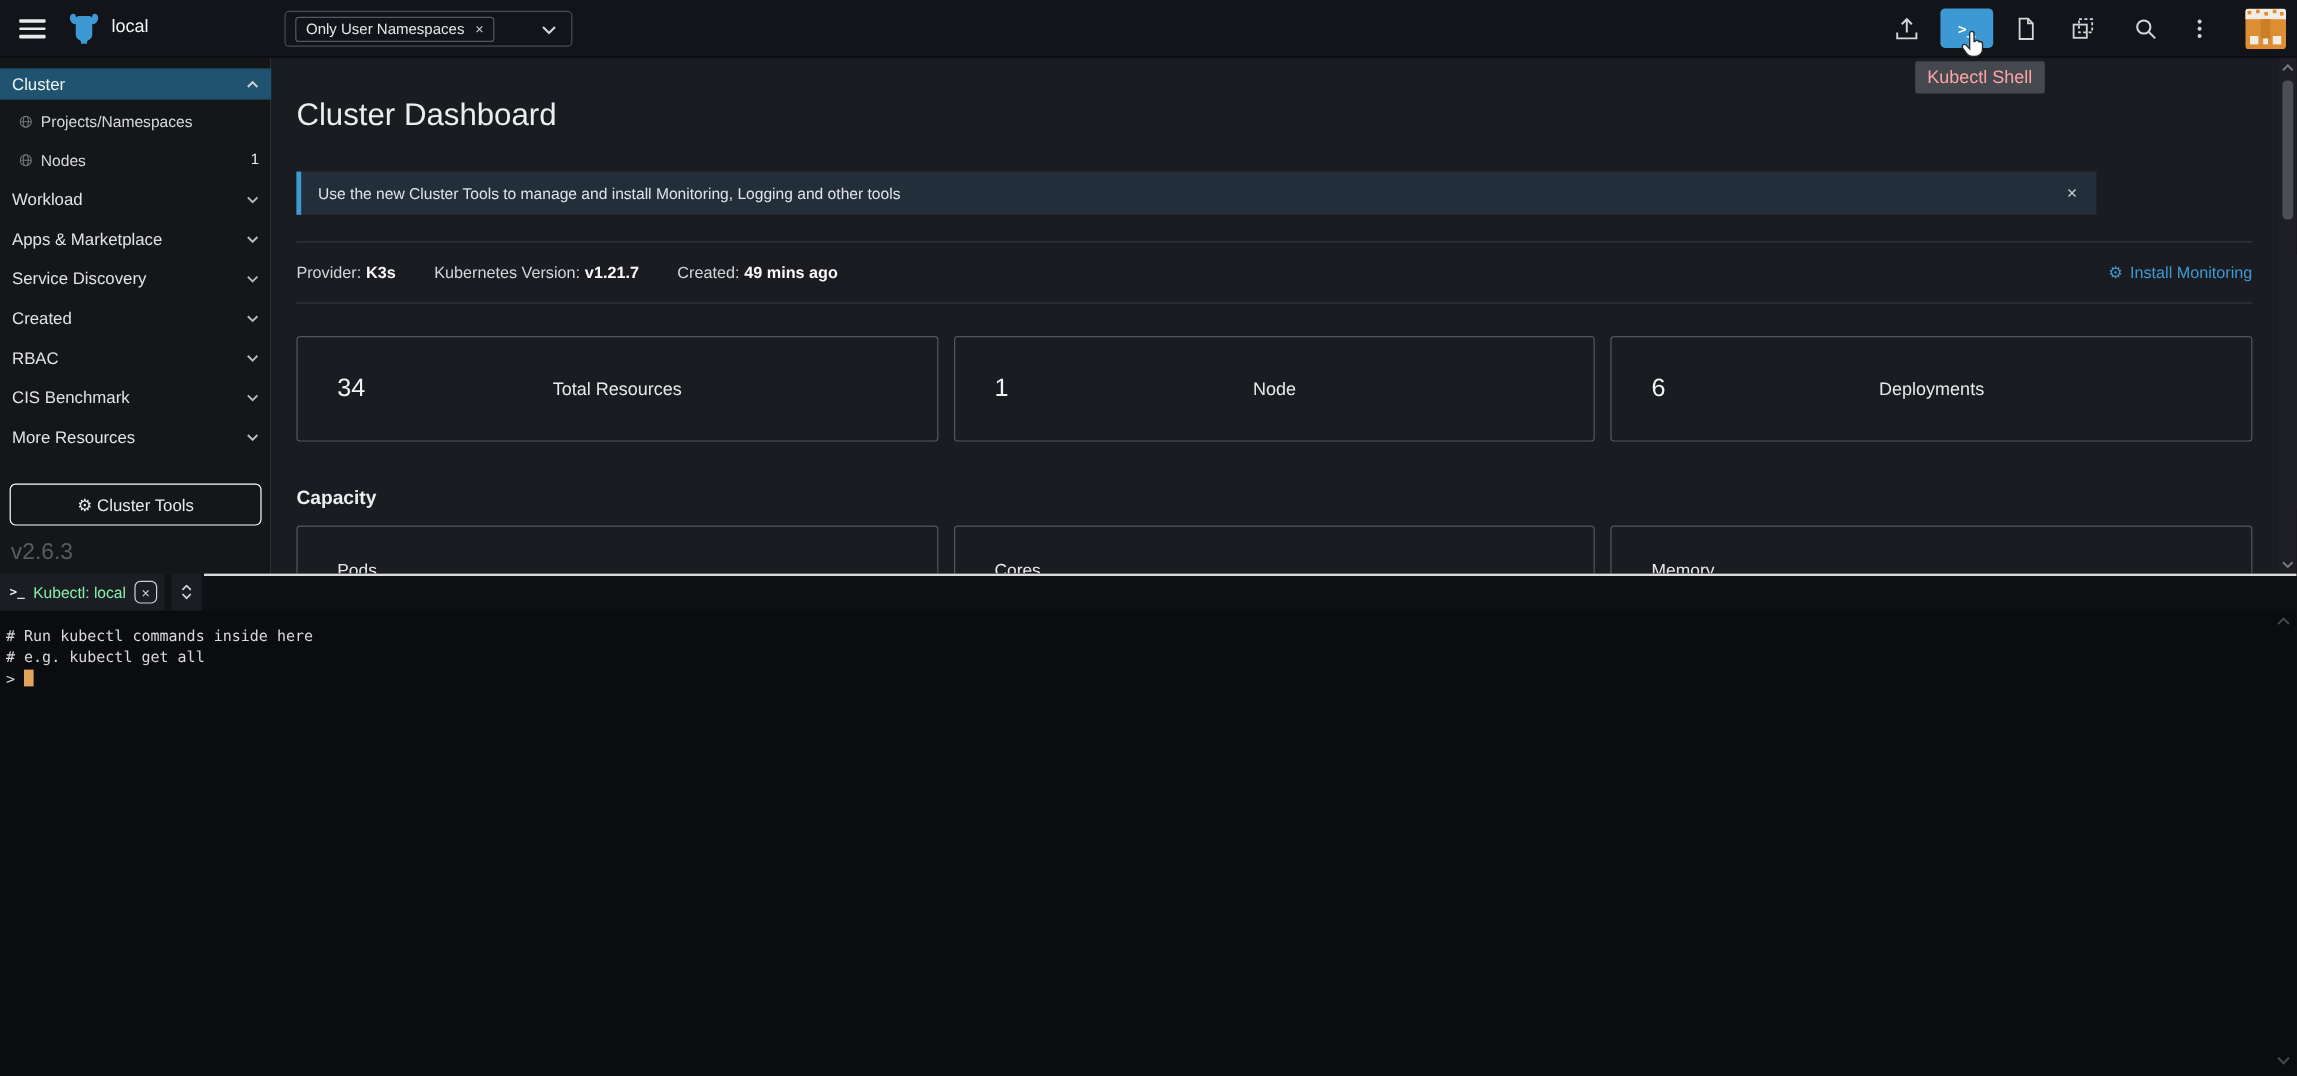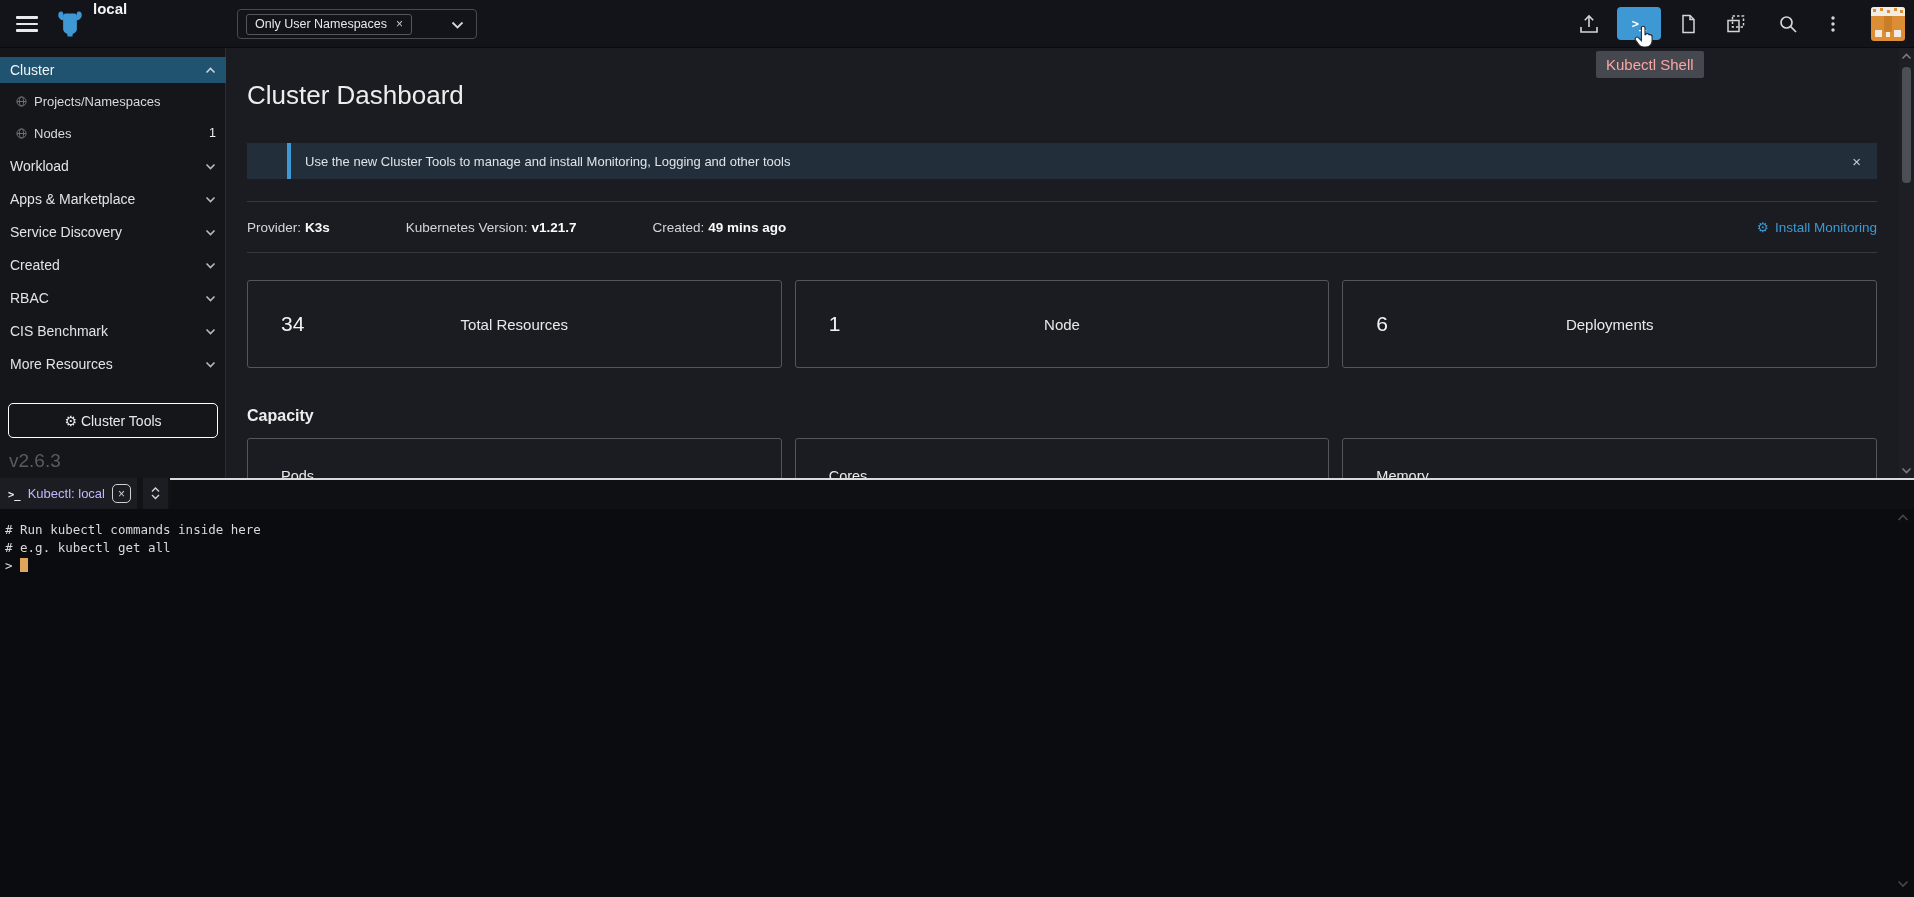--- a/index.html
+++ b/index.html
@@ -10,21 +10,21 @@
     background:#1b1c21; overflow:hidden;
   }
 
   
   .topbar { position:absolute; left:0; top:0; width:1914px; height:48px;
     background:#131419; border-bottom:1px solid #0a0b0d; z-index:40; }
   .hamburger { position:absolute; left:16px; top:16px; width:22px; height:16px;
     display:flex; flex-direction:column; justify-content:space-between; cursor:pointer; }
   .hamburger span { display:block; height:2.6px; background:#e8e9eb; border-radius:1px; }
   .logo { position:absolute; left:54px; top:9px; }
-  .cluster-name { position:absolute; left:93px; top:0; font-size:15px; font-weight:700; color:#f2f3f5; }
+  .cluster-name { position:absolute; left:93px; top:14px; font-size:15px; font-weight:400; color:#f2f3f5; }
 
   .ns-box { position:absolute; left:237px; top:9px; width:240px; height:30px;
     border:1px solid #494b51; border-radius:4px; display:flex; align-items:center; }
   .ns-chip { margin-left:8px; height:21px; border:1px solid #55575d; border-radius:3px;
     display:flex; align-items:center; padding:0 8px; color:#e6e7e9; font-size:12.5px; }
   .ns-chip .x { margin-left:9px; color:#c9cacc; font-size:12px; cursor:pointer; }
   .ns-caret { position:absolute; right:12px; top:11px; }
 
   .top-icon { position:absolute; top:13px; width:22px; height:22px; cursor:pointer; }
   .shell-btn { position:absolute; left:1617px; top:7px; width:44px; height:33px;
@@ -48,30 +48,30 @@
     align-items:center; padding:0 10px 0 16px; color:#d8d9db; font-size:13px; cursor:pointer; }
   .nav-child .lbl { margin-left:7px; }
   .nav-child .count { margin-left:auto; font-size:12.5px; color:#eceded; }
   .cluster-tools { position:absolute; left:8px; top:355px; width:210px; height:35px;
     background:transparent; border:1px solid #ffffff; border-radius:5px; color:#e8e9eb;
     font-size:14px; font-family:"Liberation Sans", sans-serif; cursor:pointer; }
   .sb-version { position:absolute; left:9px; top:402px; font-size:19px; color:#595b61; }
 
   
   .page-title { position:absolute; left:247px; top:80px; font-size:26px; font-weight:400; color:#eceded; }
-  .banner { position:absolute; left:247px; top:143px; width:1630px; height:36px;
-    background:#232e3b; display:flex; align-items:center;padding-left:40px; }
+  .banner { position:absolute; left:247px; top:143px; width:1500px; height:36px;
+    background:#232e3b; display:flex; align-items:center; }
   .banner .accent { width:4px; height:36px; background:#3d98d3; flex:none; }
   .banner .txt { margin-left:14px; font-size:13px; color:#dfe3e8; }
   .banner .close { margin-left:auto; margin-right:16px; color:#c9cacc; font-size:15px; cursor:pointer; }
   .divider { position:absolute; left:247px; width:1630px; height:1px; background:#37383d; }
   .d1 { top:201px; } .d2 { top:252px; }
 
   .meta-row { position:absolute; left:247px; top:214px; width:1630px; height:26px;
-    display:flex; align-items:center; column-gap:76px; font-size:13.5px; color:#d4d6d9; }
+    display:flex; align-items:center; column-gap:32px; font-size:13.5px; color:#d4d6d9; }
   .meta-row b { color:#fafafa; margin-left:4px; }
   .install-link { margin-left:auto; color:#3d98d3; font-size:13.5px; cursor:pointer; display:flex; align-items:center; gap:6px; }
 
   .stats { position:absolute; left:247px; top:280px; width:1630px; height:88px; display:flex; gap:13px; }
   .stat-card { flex:1; position:relative; border:1px solid #54565c; border-radius:3px;
     background:#1b1c21; display:flex; align-items:center; }
   .stat-card .val { padding-left:33px; font-size:21px; color:#f2f3f5; }
   .stat-card .lab { position:absolute; left:0; right:0; text-align:center; font-size:15px; color:#e8e9eb; }
 
   .capacity-title { position:absolute; left:247px; top:407px; font-size:16px; font-weight:600; color:#ecedef; }
@@ -84,21 +84,21 @@
   .main-sb .thumb { position:absolute; left:3px; top:19px; width:9px; height:116px; background:#4d4f57; border-radius:4px; cursor:pointer; }
   .sb-arrow { position:absolute; left:2px; cursor:pointer; }
   .sb-up { top:5px; } .sb-down { bottom:4px; }
 
   
   .drawer { position:absolute; left:0; top:478px; width:1914px; height:419px; z-index:50; }
   .drawer-header { position:absolute; left:0; top:0; width:1914px; height:31px; background:#121317; }
   .shell-tab { position:absolute; left:0; top:0; width:137px; height:31px; background:#1c1d22;
     display:flex; align-items:center; padding:0 8px; gap:7px; cursor:pointer; }
   .shell-tab .ticon { font-family:"DejaVu Sans Mono", monospace; font-size:10.5px; font-weight:700; color:#e6e7e9; }
-  .shell-tab .tlabel { font-size:13px; color:#c4b5fd; white-space:nowrap; }
+  .shell-tab .tlabel { font-size:13px; color:#86efac; white-space:nowrap; }
   .tab-close { width:19px; height:19px; border:1.5px solid #cfd0d3; border-radius:5px;
     display:flex; align-items:center; justify-content:center; color:#cfd0d3; font-size:12px; cursor:pointer; flex:none; }
   .resize-cell { position:absolute; left:143px; top:0; width:25px; height:31px; background:#1c1d22;
     display:flex; flex-direction:column; align-items:center; justify-content:center; gap:1px; cursor:ns-resize; }
   .header-rest { position:absolute; left:170px; top:0; right:0; height:31px;
     background:#0f1014; border-top:2px solid #d9dadc; }
   .terminal { position:absolute; left:0; top:31px; width:1914px; height:388px; background:#0b0c10;
     font-family:"DejaVu Sans Mono", monospace; font-size:12.5px; line-height:18px; color:#d9d9d9;
     padding:12px 20px 0 5px; }
   .cursor-block { display:inline-block; width:8px; height:14px; background:#dfa55c; vertical-align:-2px; }

